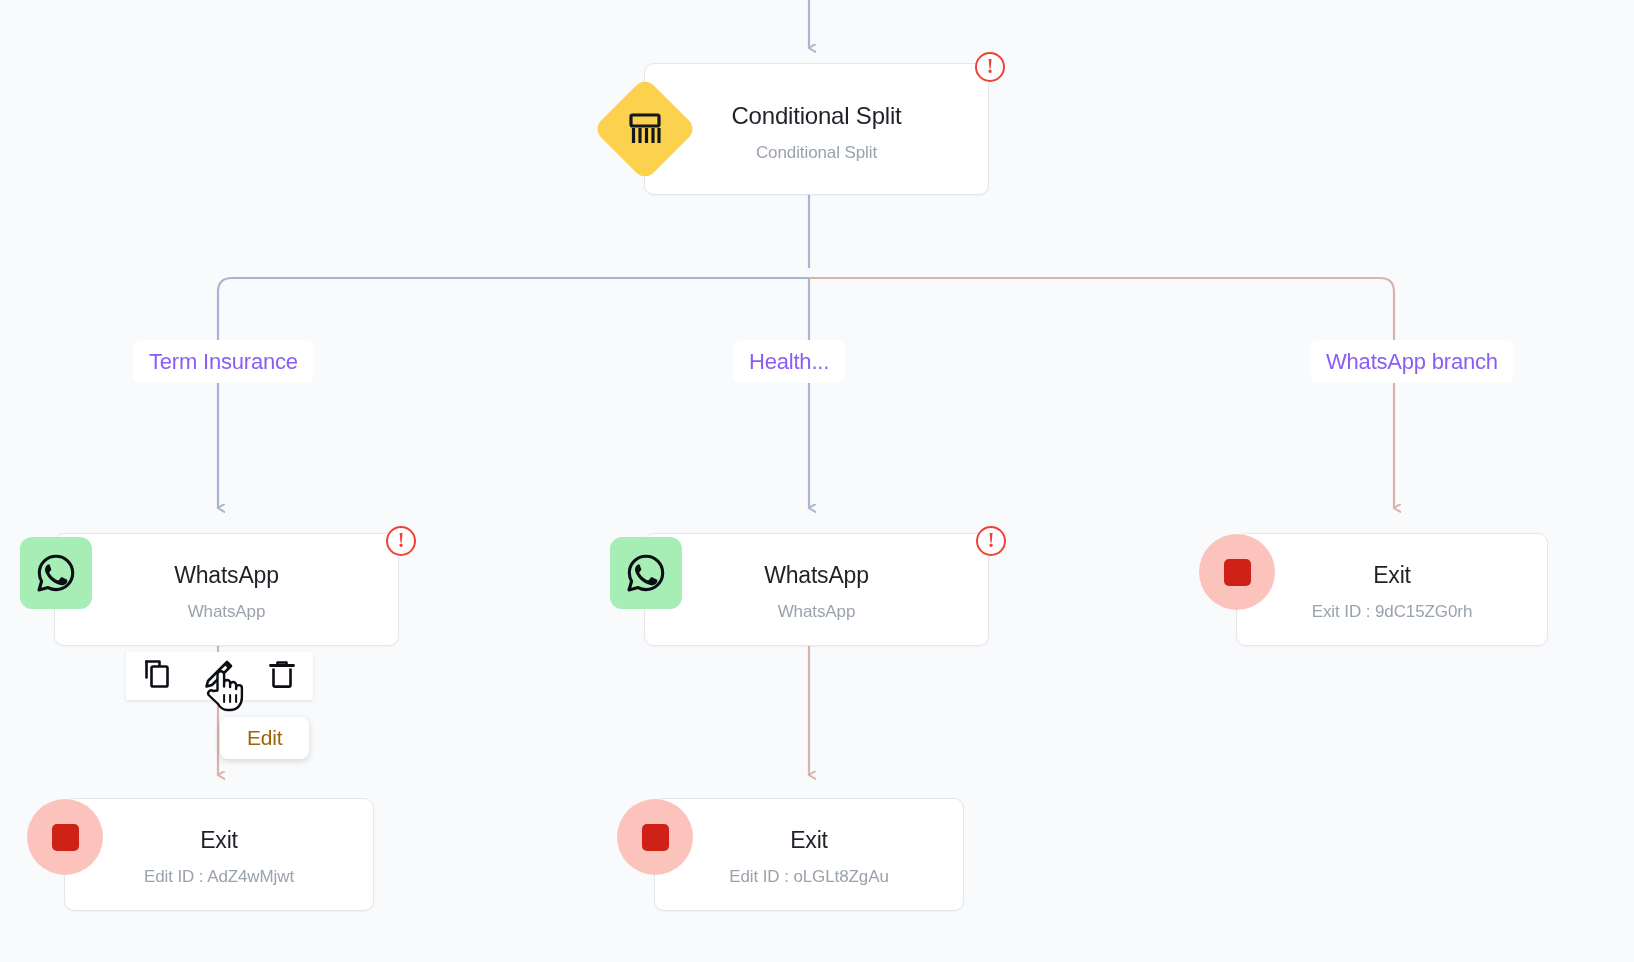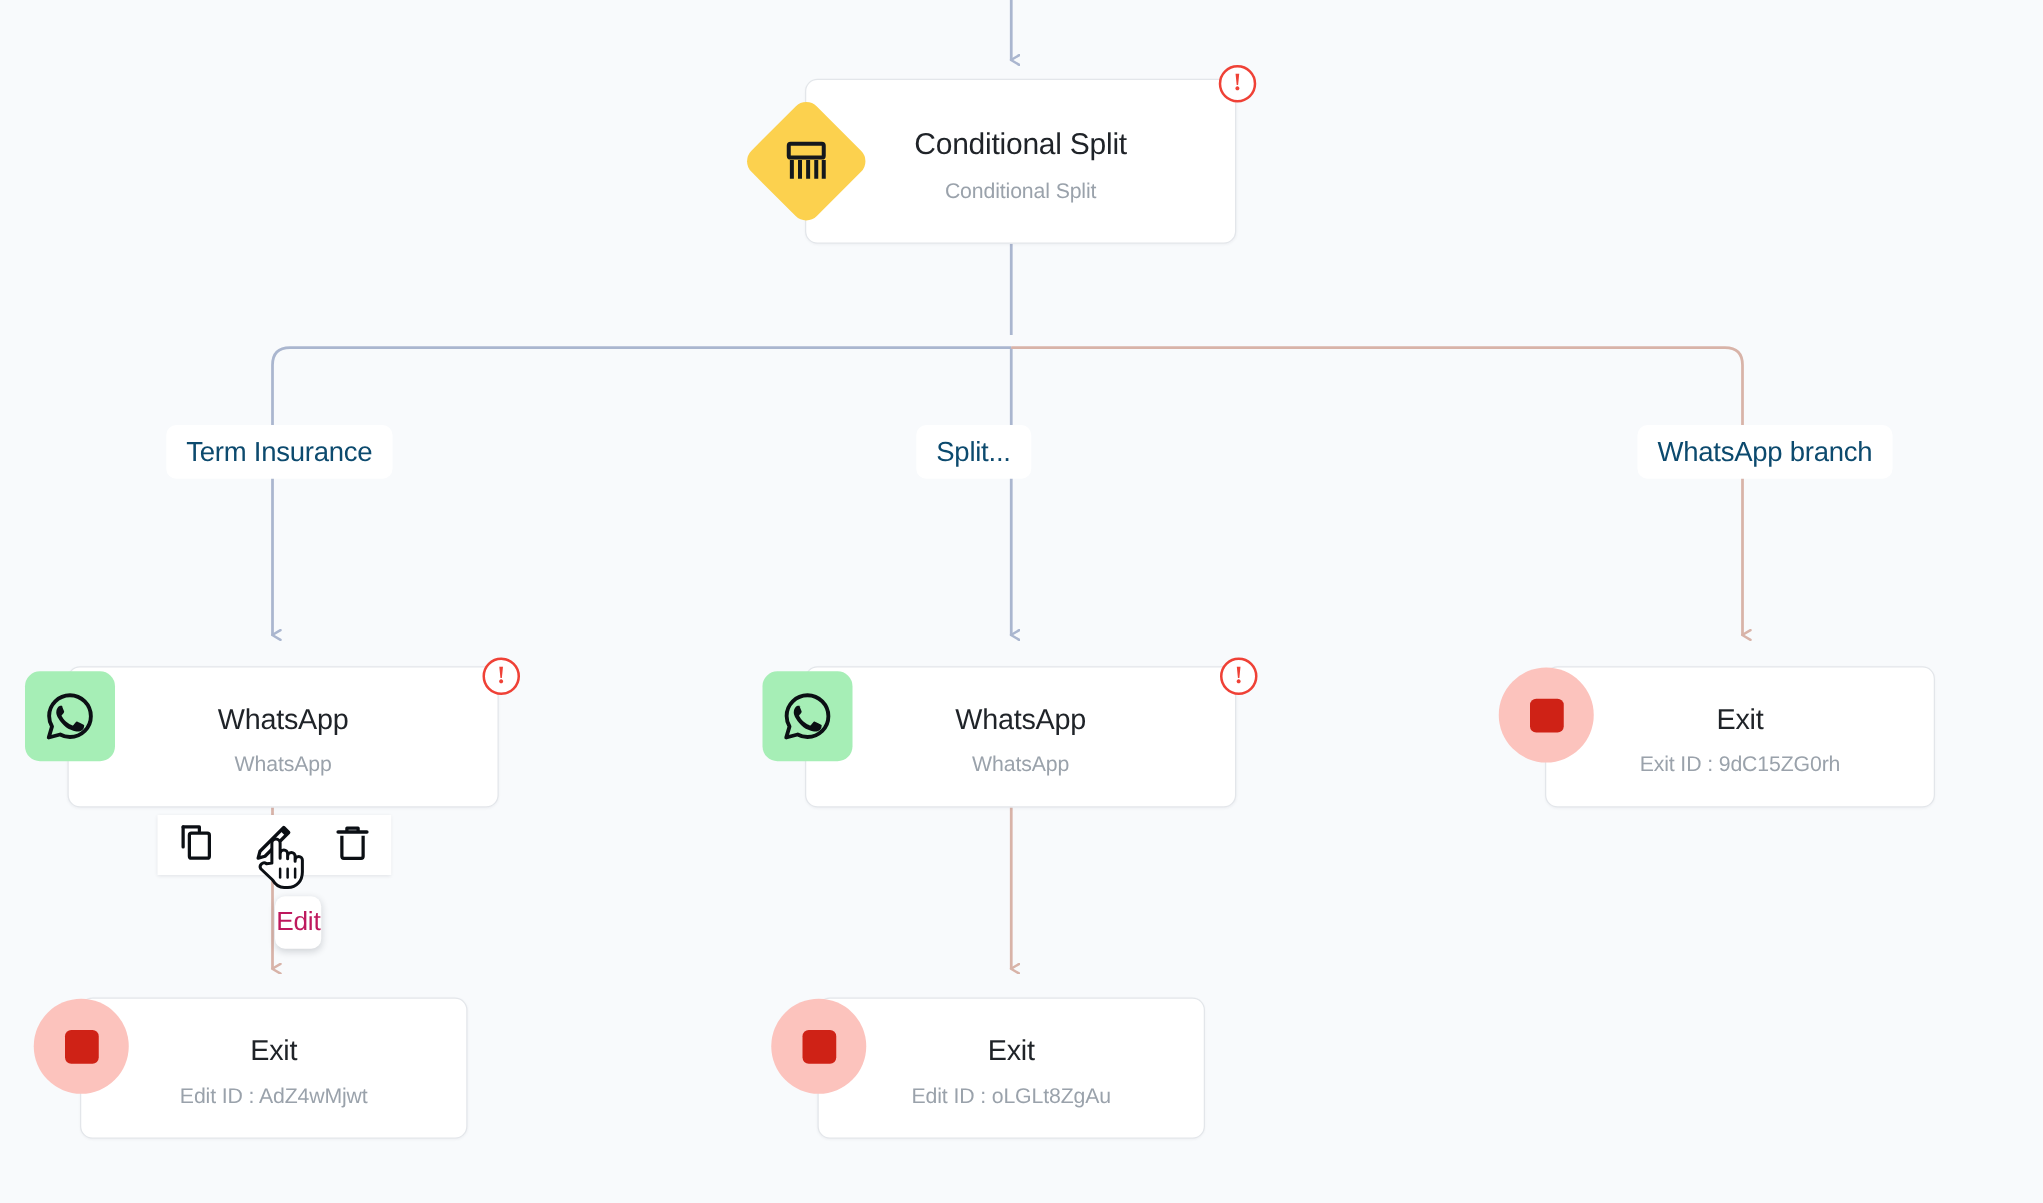--- a/index.html
+++ b/index.html
@@ -152,21 +152,21 @@
     font-family: "Liberation Serif", serif;
   }
   .err-badge span { margin-top: -2px; }
 
   
   .branch-label {
     position: absolute;
     background: #ffffff;
     border-radius: 8px;
     font-size: 22px;
-    color: #0c4a6e;
+    color: #8b5cf6;
     letter-spacing: -0.2px;
     padding: 9px 16px;
     white-space: nowrap;
     line-height: 1.15;
   }
   .branch-label.b0 { left: 133px;  top: 340px; }
   .branch-label.b1 { left: 733px;  top: 340px; }
   .branch-label.b2 { left: 1310px; top: 340px; }
 
   
@@ -191,23 +191,23 @@
     cursor: pointer;
   }
 
   
   .tooltip {
     position: absolute;
     left: 220px;
     top: 717px;
     background: #ffffff;
     border-radius: 8px;
-    padding: 9px 1px;
+    padding: 9px 27px;
     font-size: 21px;
-    color: #be185d;
+    color: #a16207;
     box-shadow: 0 2px 6px rgba(16,24,40,0.16);
     letter-spacing: -0.2px;
     text-align: right;
   }
 
   
   .cursor {
     position: absolute;
     left: 205px;
     top: 666px;
@@ -264,21 +264,21 @@
       </svg>
     </div>
     <div class="node-title">Conditional Split</div>
     <div class="node-sub">Conditional Split</div>
     <div class="err-badge" style="left:330px; top:-12px;">
         <span>!</span>
       </div>
   </div>
 
   <div class="branch-label b0">Term Insurance</div>
-  <div class="branch-label b1">Split...</div>
+  <div class="branch-label b1">Health...</div>
   <div class="branch-label b2">WhatsApp branch</div>
 
   <div class="node wa-node left">
     <div class="wa-badge">
       <svg width="44" height="44" viewBox="0 0 44 44" xmlns="http://www.w3.org/2000/svg">
         <path d="M22 5.2c-9.2 0-16.7 7.4-16.7 16.6 0 3.0 0.8 5.9 2.3 8.4L5.0 39.0l9.1-2.4c2.4 1.3 5.1 2.0 7.9 2.0
                  9.2 0 16.7-7.4 16.7-16.6S31.2 5.2 22 5.2z" fill="none" stroke="#0b0f14" stroke-width="3.1" stroke-linejoin="round"></path>
         <path d="M16.6 14.4c-0.4-0.9-0.8-0.9-1.2-0.9h-1.0c-0.4 0-1.0 0.15-1.5 0.75-0.5 0.6-1.9 1.9-1.9 4.6
                  0 2.7 2.0 5.3 2.25 5.65 0.25 0.35 3.8 6.1 9.4 8.3 4.65 1.85 5.6 1.5 6.6 1.4
                  1.0-0.1 3.25-1.3 3.7-2.6 0.45-1.3 0.45-2.4 0.3-2.6-0.15-0.25-0.55-0.4-1.15-0.7

